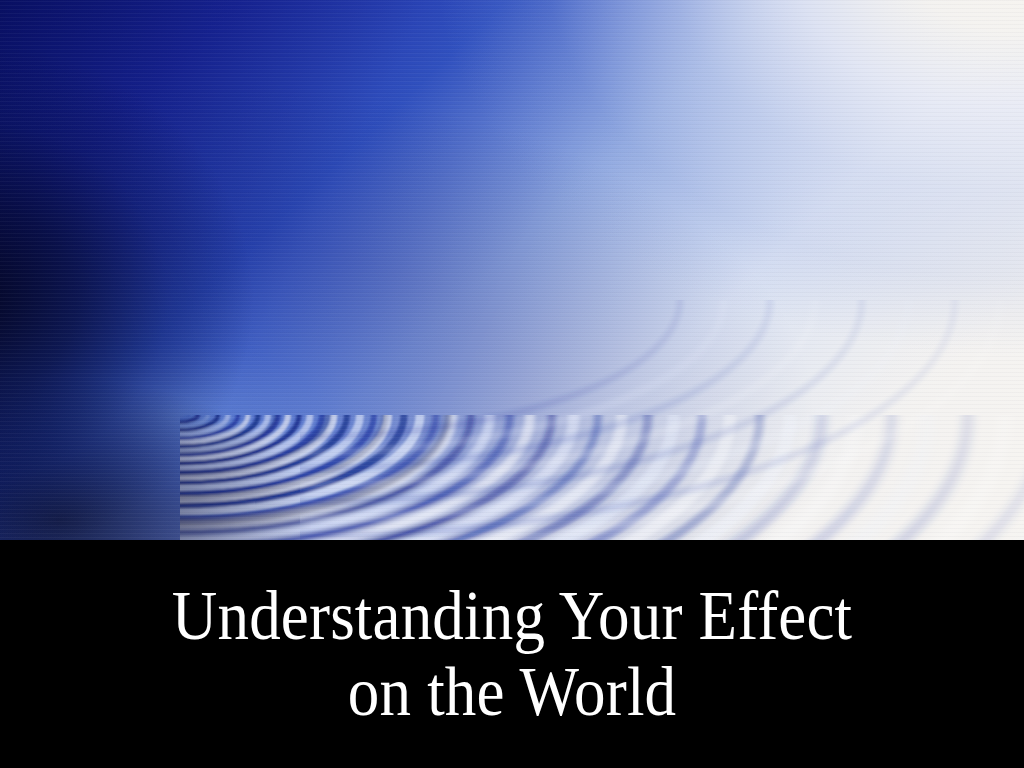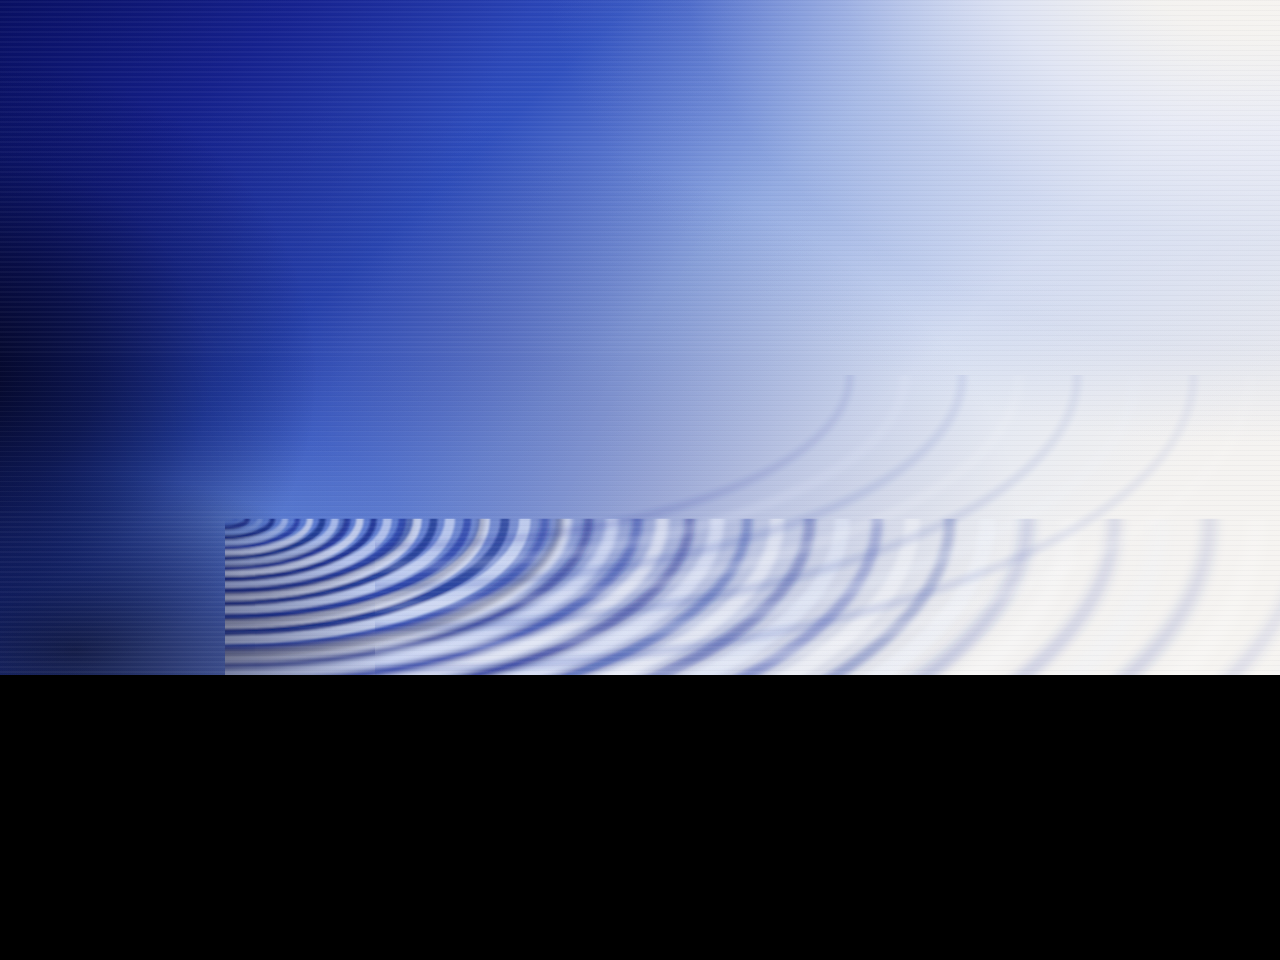--- a/index.html
+++ b/index.html
@@ -268,14 +268,20 @@
           <ellipse cx="0" cy="0" rx="96" ry="38" stroke="#01041e" stroke-opacity="0.45" stroke-width="4"></ellipse>
         </g>
       </g>
     </svg>
 
     <div class="hero-wash"></div>
     <div class="hero-shadow"></div>
     <div class="hero-scan"></div>
   </div>
 
+  <div class="caption-band">
+    <h1 class="slide-title">
+      <span class="title-line">Understanding Your Effect</span>
+      <span class="title-line">on the World</span>
+    </h1>
+  </div>
 
 </div>
 
 </body></html>

